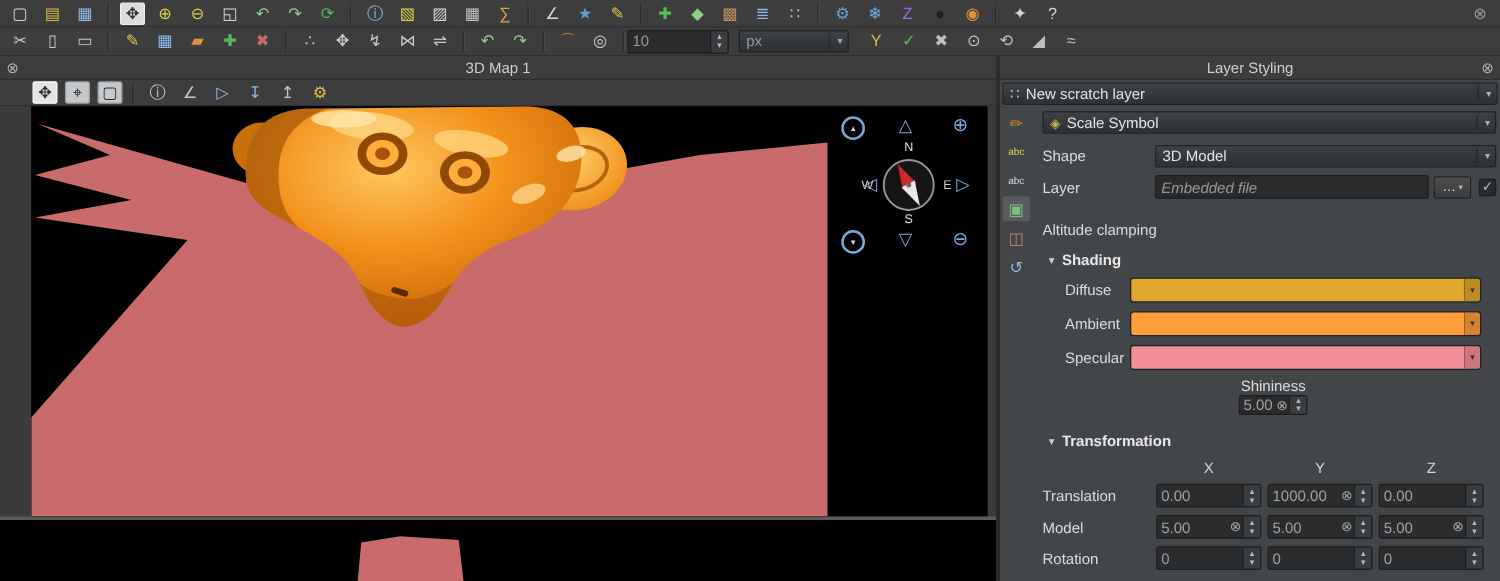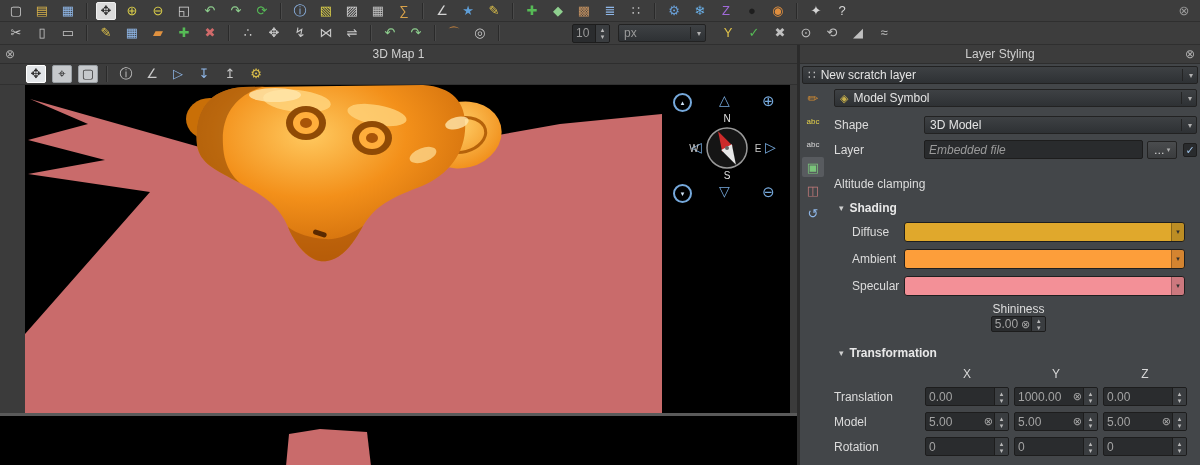--- a/index.html
+++ b/index.html
@@ -10,21 +10,21 @@
   .tb{position:absolute;left:0;width:1200px;display:flex;align-items:center;padding:0 6px;box-sizing:border-box;background:#3d3d3d;border-bottom:1px solid #2f2f2f;}
   #tb1{top:0;height:22px;}
   #tb2{top:22px;height:23px;}
   .iconset{display:flex;align-items:center;gap:6px;}
   .tbicon{width:20px;height:18px;line-height:18px;text-align:center;font-size:13px;flex:none;cursor:default;}
   .tbicon.active{background:#dcdcdc;border:1px solid #f0f0f0;border-radius:2px;box-sizing:border-box;line-height:16px;}
   .tbicon.boxed{background:#c6c9cc;border:1px solid #9aa0a5;border-radius:2px;box-sizing:border-box;line-height:16px;}
   .tbicon.boxed.active{background:#e2e5e8;border-color:#ffffff;}
   .tbsep{width:1px;height:16px;background:#2a2a2a;border-right:1px solid #4a4a4a;flex:none;margin:0 2px;}
   .pinright{margin-left:auto;}
-  .snapspin{width:38px;flex:none;margin-left:70px;}
+  .snapspin{width:81px;flex:none;}
   .snapcombo{flex:none;width:88px;margin-left:8px;}
   .rowicons2{margin-left:12px;}
   .dim{color:#9a9a9a !important;}
 
   
   #leftdock{position:absolute;left:0;top:45px;width:797px;height:420px;background:#3b3b3b;}
   #vsplit{position:absolute;left:797px;top:45px;width:3px;height:420px;background:#2b2b2b;}
   #rightdock{position:absolute;left:800px;top:45px;width:400px;height:420px;background:#434649;display:flex;flex-direction:column;box-sizing:border-box;}
   .ptitle{height:18px;background:#3c3c3c;border-bottom:1px solid #2e2e2e;color:#cfcfcf;display:flex;align-items:center;justify-content:center;position:relative;flex:none;font-size:12px;}
   .ptitle .close{position:absolute;top:2px;color:#b0b0b0;font-size:12px;line-height:14px;}
@@ -284,21 +284,21 @@
           <span class="tabicon" style="color: rgb(216, 216, 216); font-size: 8px;">abc</span>
           <span class="tabicon active" style="color: rgb(122, 196, 122);">▣</span>
           <span class="tabicon" style="color: rgb(196, 122, 122);">◫</span>
           <span class="tabicon" style="color: rgb(143, 183, 232);">↺</span>
         </div>
 
       <div class="props">
 
         <div class="combo symbolcombo">
           <span class="symicon">◈</span>
-          <span class="ctext">Model Symbol</span>
+          <span class="ctext">Scale Symbol</span>
         </div>
 
         <div class="prow" style="margin-top:9px;">
           <span class="plabel">Shape</span>
           <div class="combo ffill">
             <span class="ctext">3D Model</span>
           </div>
         </div>
 
         <div class="prow" style="margin-top:6px;">

